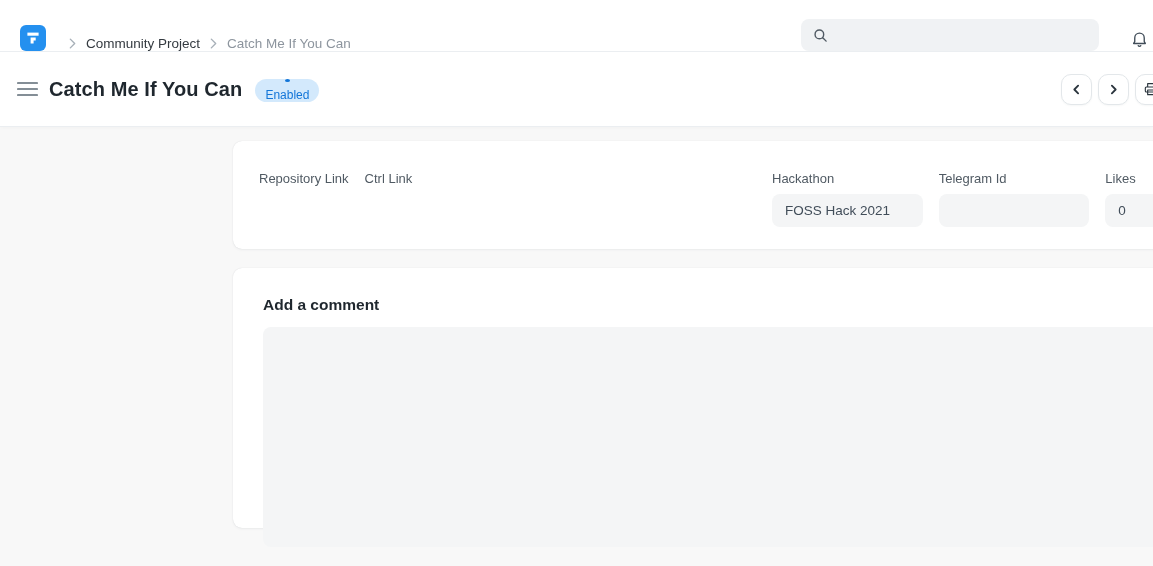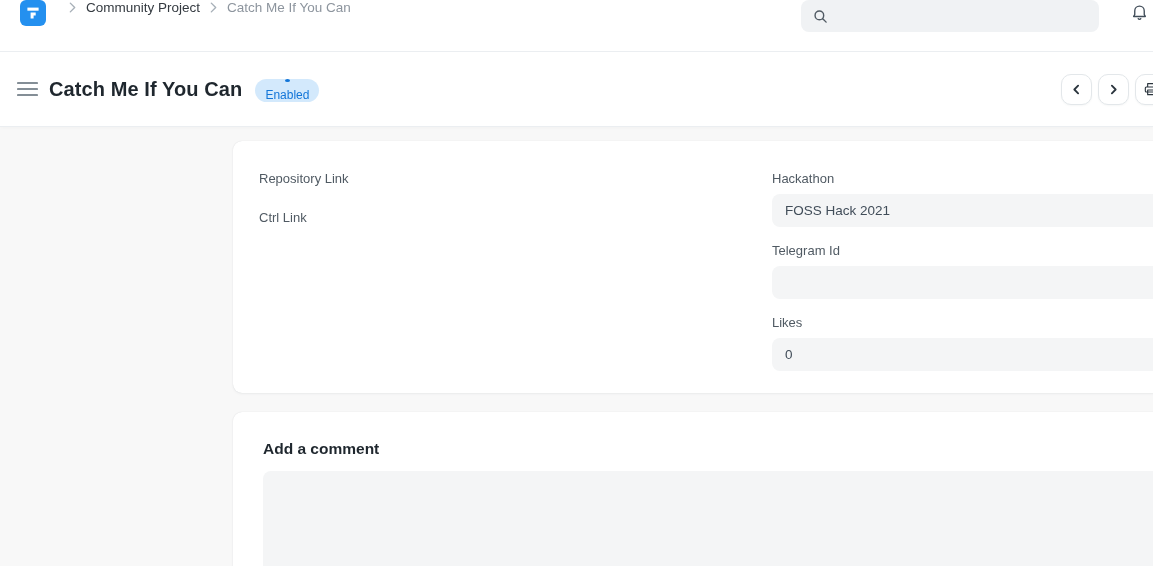--- a/index.html
+++ b/index.html
@@ -7,21 +7,21 @@
   body {
     font-family:"Liberation Sans", sans-serif;
     background:#f8f8f8;
     color:#1f272e;
     position:relative;
   }
 
   
   .navbar {
     height:52px; background:#fff; border-bottom:1px solid #ebeef1;
-    display:flex; align-items:flex-start; padding:0 3px 0 20px;
+    display:flex; align-items:flex-end; padding:0 3px 0 20px;
     position:relative; z-index:3;
   }
   .logo {
     width:26px; height:26px; border-radius:6px; background:#2490ef;
     display:flex; align-items:center; justify-content:center;
     flex:0 0 auto; cursor:pointer;
   }
   .breadcrumb { display:flex; align-items:center; margin-left:13px; font-size:13.5px; }
   .bc-chev { margin:0 10px; flex:0 0 auto; display:block; }
   .bc-link { color:#343a40; text-decoration:none; cursor:pointer; }
@@ -74,21 +74,21 @@
   .content { height:439px; padding:14px 0 0 233px; background:#f8f8f8; }
   .card {
     width:1049px; background:#fff; border-radius:9px;
     box-shadow:0 0 1px rgba(25,39,52,0.14), 0 1px 3px rgba(25,39,52,0.05);
   }
   .form-card {
     padding:30px 26px 22px 26px;
     display:grid; grid-template-columns:484px 484px; column-gap:29px;
     align-items:start;
   }
-  .col { display:flex; flex-direction:column; gap:16px; }
+  .col { display:flex; flex-direction:row; gap:16px; }
   .field label {
     display:block; font-size:13px; line-height:15px; color:#505a63; margin-bottom:8px;
   }
   .form-input {
     width:100%; height:33px; background:#f4f5f6; border:none; outline:none;
     border-radius:8px; padding:0 13px; font-family:inherit; font-size:13.5px;
     color:#414d59;
   }
 
   .comment-card { margin-top:19px; padding:28px 30px; height:260px; }

